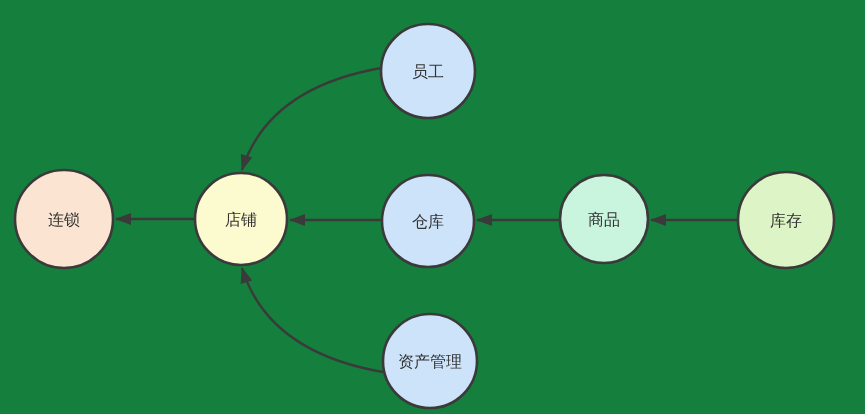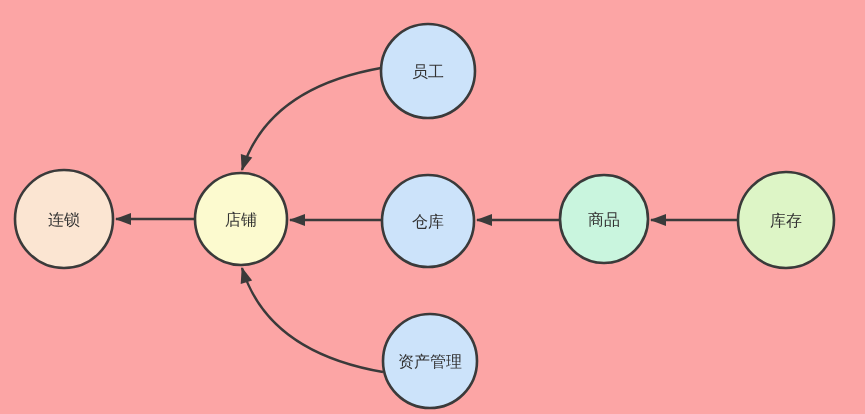--- a/index.html
+++ b/index.html
@@ -5,21 +5,21 @@
   html, body {
     margin: 0;
     padding: 0;
     background: #ffffff;
     font-family: "Liberation Sans", "DejaVu Sans", sans-serif;
   }
   .canvas-wrap {
     position: relative;
     width: 865px;
     height: 414px;
-    background: #fca5a5;
+    background: #15803d;
     overflow: hidden;
   }
   svg { display: block; }
   .node-label {
     font-family: "Liberation Sans", "DejaVu Sans", sans-serif;
     font-size: 16px;
     user-select: none;
   }
 </style>
 </head>

